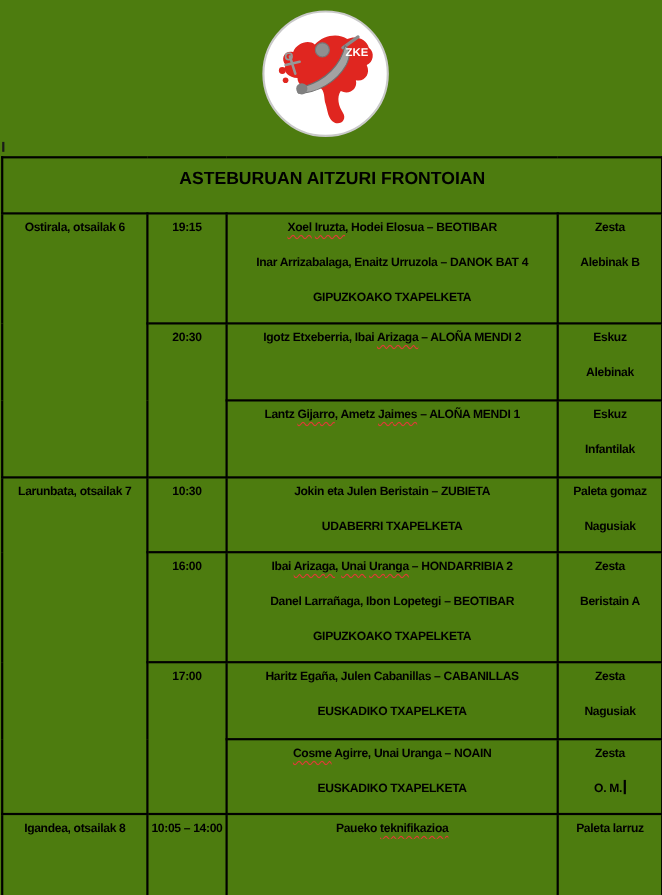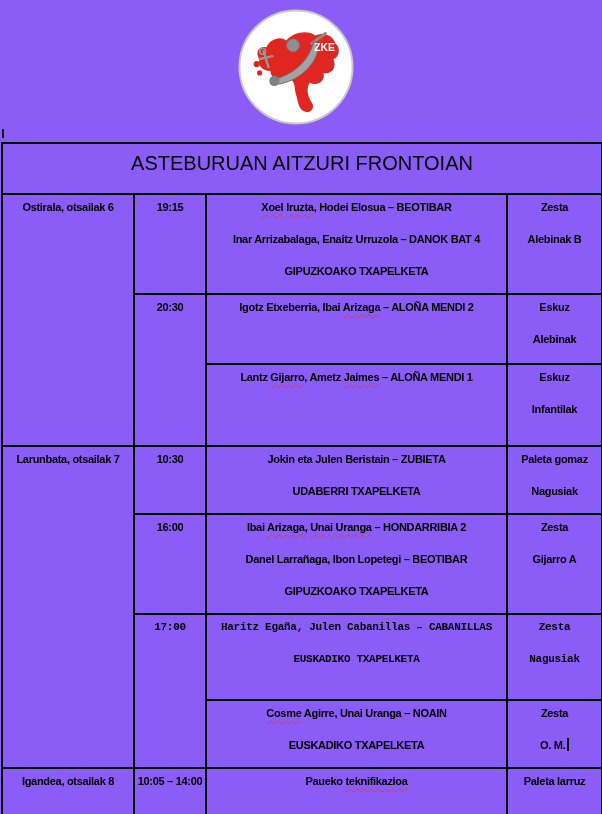--- a/index.html
+++ b/index.html
@@ -1,29 +1,29 @@
 <!DOCTYPE html>
 <html><head>
 <meta charset="utf-8">
 <style>
   html,body{margin:0;padding:0;background:#ffffff;}
   body{width:602px;height:814px;font-family:"Liberation Sans",sans-serif;color:#000;}
-  #page{position:relative;width:602px;height:814px;background:#8b5cf6;overflow:hidden;}
+  #page{position:relative;width:602px;height:814px;background:#4d7c0f;overflow:hidden;}
 
   
   #logo{position:absolute;left:237px;top:8px;width:118px;height:118px;}
 
   
   #stray-mark{position:absolute;left:2px;top:129px;width:2px;height:9px;background:#1a1a1a;}
 
   
   #schedule{position:absolute;left:1px;top:142px;width:600px;border-collapse:collapse;table-layout:fixed;}
   #schedule td{border:2px solid #000;vertical-align:top;text-align:center;padding:2px 2px 0 2px;overflow:hidden;}
   .title-cell{height:47px;}
-  .doc-title{font-size:20px;font-weight:normal;line-height:24px;padding-top:5px;letter-spacing:0px;white-space:nowrap;}
+  .doc-title{font-size:16px;font-weight:bold;line-height:24px;padding-top:5px;letter-spacing:0px;white-space:nowrap;}
   .line{height:32px;line-height:20px;font-size:11px;font-weight:bold;letter-spacing:-0.3px;white-space:nowrap;}
   .sp{text-decoration:underline;text-decoration-style:wavy;text-decoration-color:#e03a36;text-decoration-thickness:1px;text-underline-offset:3px;}
   .caret{display:inline-block;width:1.5px;height:13px;background:#000;margin-left:2px;vertical-align:-2px;}
 </style>
 </head>
 <body>
 
 <div id="page">
 
   <svg id="logo" viewBox="0 0 120 120">
@@ -80,21 +80,21 @@
             <div class="line">20:30</div>
           </td>
           <td>
             <div class="line">Igotz Etxeberria, Ibai <span class="sp">Arizaga</span> – ALOÑA MENDI 2</div>
           </td>
           <td>
             <div class="line">Eskuz</div>
             <div class="line">Alebinak</div>
           </td>
         </tr>
-        <tr style="height: 82px;">
+        <tr style="height: 70px;">
           <td>
             <div class="line">Lantz <span class="sp">Gijarro</span>, Ametz <span class="sp">Jaimes</span> – ALOÑA MENDI 1</div>
           </td>
           <td>
             <div class="line">Eskuz</div>
             <div class="line">Infantilak</div>
           </td>
         </tr>
         <tr style="height: 68px;">
           <td rowspan="4">
@@ -116,24 +116,24 @@
           <td rowspan="1">
             <div class="line">16:00</div>
           </td>
           <td>
             <div class="line">Ibai <span class="sp">Arizaga</span>, <span class="sp">Unai</span> <span class="sp">Uranga</span> – HONDARRIBIA 2</div>
             <div class="line">Danel Larrañaga, Ibon Lopetegi – BEOTIBAR</div>
             <div class="line">GIPUZKOAKO TXAPELKETA</div>
           </td>
           <td>
             <div class="line">Zesta</div>
-            <div class="line">Gijarro A</div>
+            <div class="line">Beristain A</div>
           </td>
         </tr>
-        <tr style="height: 86px; font-family: Liberation Mono, monospace;">
+        <tr style="height: 70px;">
           <td rowspan="2">
             <div class="line">17:00</div>
           </td>
           <td>
             <div class="line">Haritz Egaña, Julen Cabanillas – CABANILLAS</div>
             <div class="line">EUSKADIKO TXAPELKETA</div>
           </td>
           <td>
             <div class="line">Zesta</div>
             <div class="line">Nagusiak</div>

